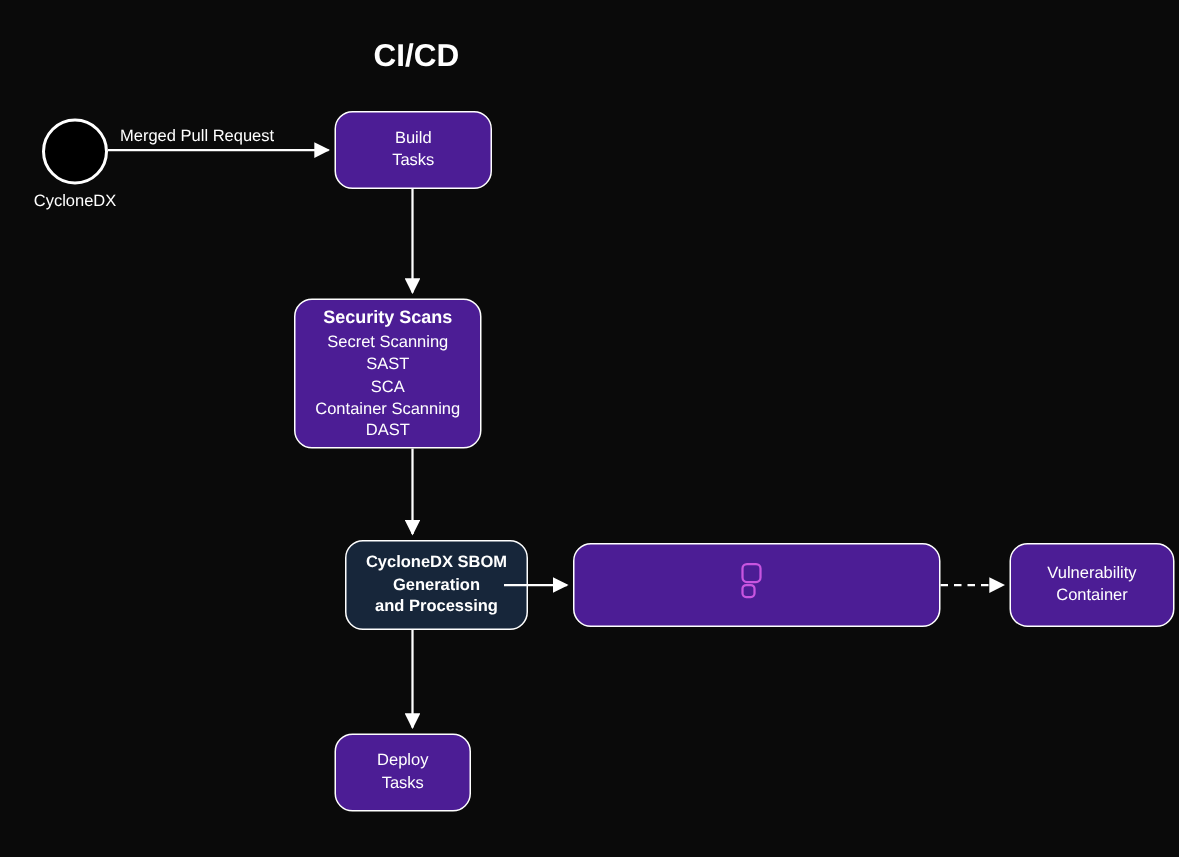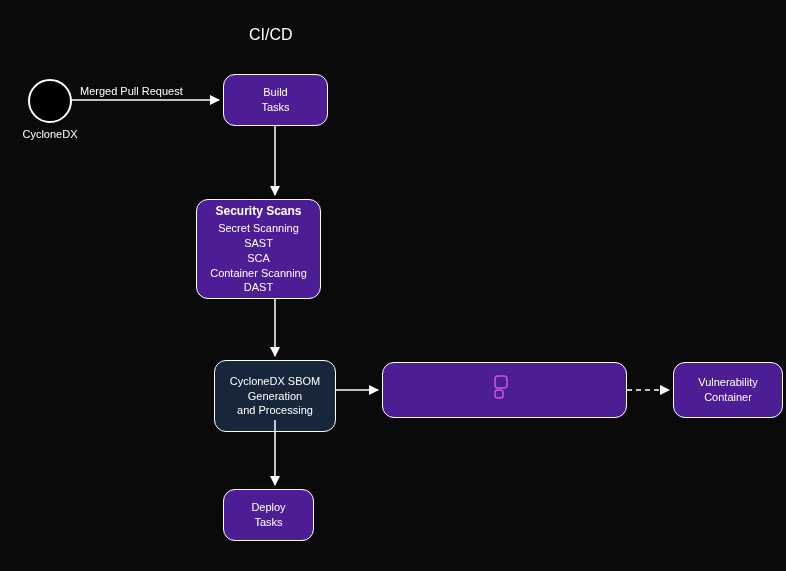--- a/index.html
+++ b/index.html
@@ -7,22 +7,22 @@
     background: #0a0a0a;
     width: 786px;
     height: 571px;
     position: relative;
     font-family: Arial, Helvetica, sans-serif;
     color: #fff;
     overflow: hidden;
   }
   .title {
     position: absolute;
-    font-weight: normal;
-    font-size: 16px;
+    font-weight: bold;
+    font-size: 21px;
     color: #fff;
   }
   .node {
     position: absolute;
     background: #4c1d95;
     border: 1.5px solid #fff;
     border-radius: 12px;
     text-align: center;
     display: flex;
     flex-direction: column;
@@ -84,21 +84,21 @@
 
 <div class="node" style="left:196px; top:199px; width:125px; height:100px;">
   <span class="heading">Security Scans</span>
   <span>Secret Scanning</span>
   <span>SAST</span>
   <span>SCA</span>
   <span>Container Scanning</span>
   <span>DAST</span>
 </div>
 
-<div class="node sbom-node" style="left:214px; top:360px; width:122px; height:72px; font-weight:normal;">
+<div class="node sbom-node" style="left:230px; top:360px; width:122px; height:60px; font-weight:bold;">
   <span>CycloneDX SBOM</span>
   <span>Generation</span>
   <span>and Processing</span>
 </div>
 
 <div class="node" style="left:223px; top:489px; width:91px; height:52px;text-align:right;">
   <span>Deploy</span>
   <span>Tasks</span>
 </div>
 

